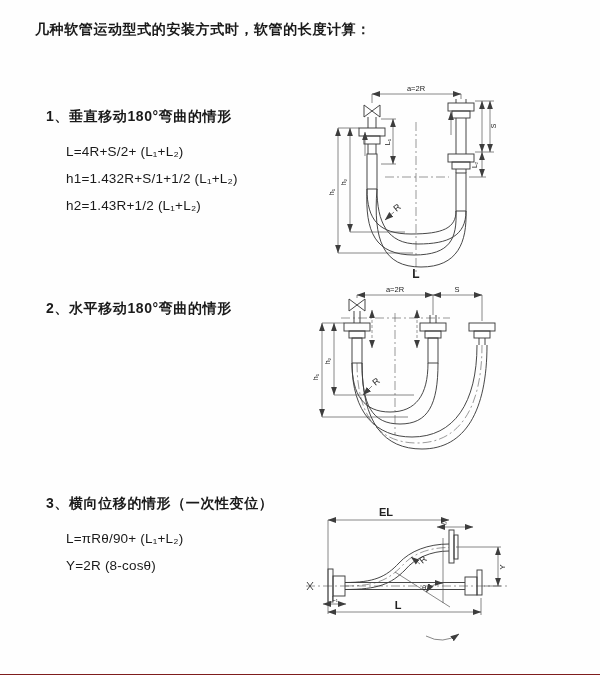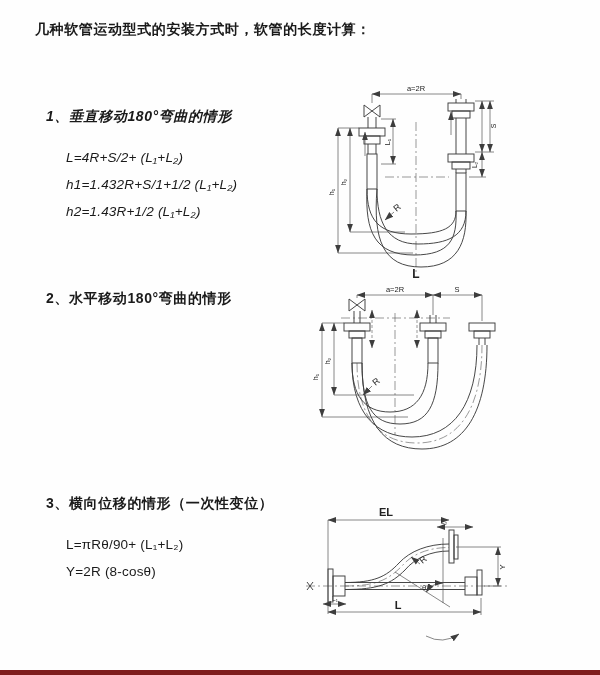--- a/index.html
+++ b/index.html
@@ -1,25 +1,25 @@
 <!DOCTYPE html>
 <html><head>
 <meta charset="utf-8">
 <style>
   html,body{margin:0;padding:0;}
   body{
     width:600px;height:675px;background:#fefefe;position:relative;overflow:hidden;
     font-family:"Liberation Sans","DejaVu Sans",sans-serif;color:#1a1a1a;
   }
-  .page{position:absolute;inset:0;border-bottom:5px solid #7f1d1d;}
+  .page{position:absolute;inset:0;border-bottom:1px solid #7f1d1d;}
   .title{position:absolute;left:35px;top:21px;font-size:14px;font-weight:600;letter-spacing:.6px;}
   .section{position:absolute;left:46px;}
-  .sec1{top:106px;font-style:italic;} .sec2{top:288px;text-align:center;} .sec3{top:493px;}
+  .sec1{top:106px;} .sec2{top:298px;text-align:center;} .sec3{top:493px;}
   .heading{font-size:14px;font-weight:600;letter-spacing:.6px;line-height:20px;}
-  .formulas{margin-top:18px;margin-left:20px;}
+  .formulas{margin-top:12px;margin-left:20px;}
   .formula{font-size:13.5px;font-weight:500;line-height:27px;letter-spacing:.2px;white-space:nowrap;}
   .diag{position:absolute;}
   #d1{left:315px;top:70px;} #d2{left:313px;top:283px;} #d3{left:298px;top:500px;}
   svg{display:block;}
   svg text{fill:#222;font-family:"Liberation Sans","DejaVu Sans",sans-serif;}
   .ln{stroke:#3d3d3d;stroke-width:.95;fill:none;stroke-linecap:butt;}
   .dim{stroke:#474747;stroke-width:.65;fill:none;}
   .cl{stroke:#555;stroke-width:.6;fill:none;stroke-dasharray:9 3 2 3;}
   .dsh{stroke:#555;stroke-width:.6;fill:none;stroke-dasharray:3 2;}
 </style>

